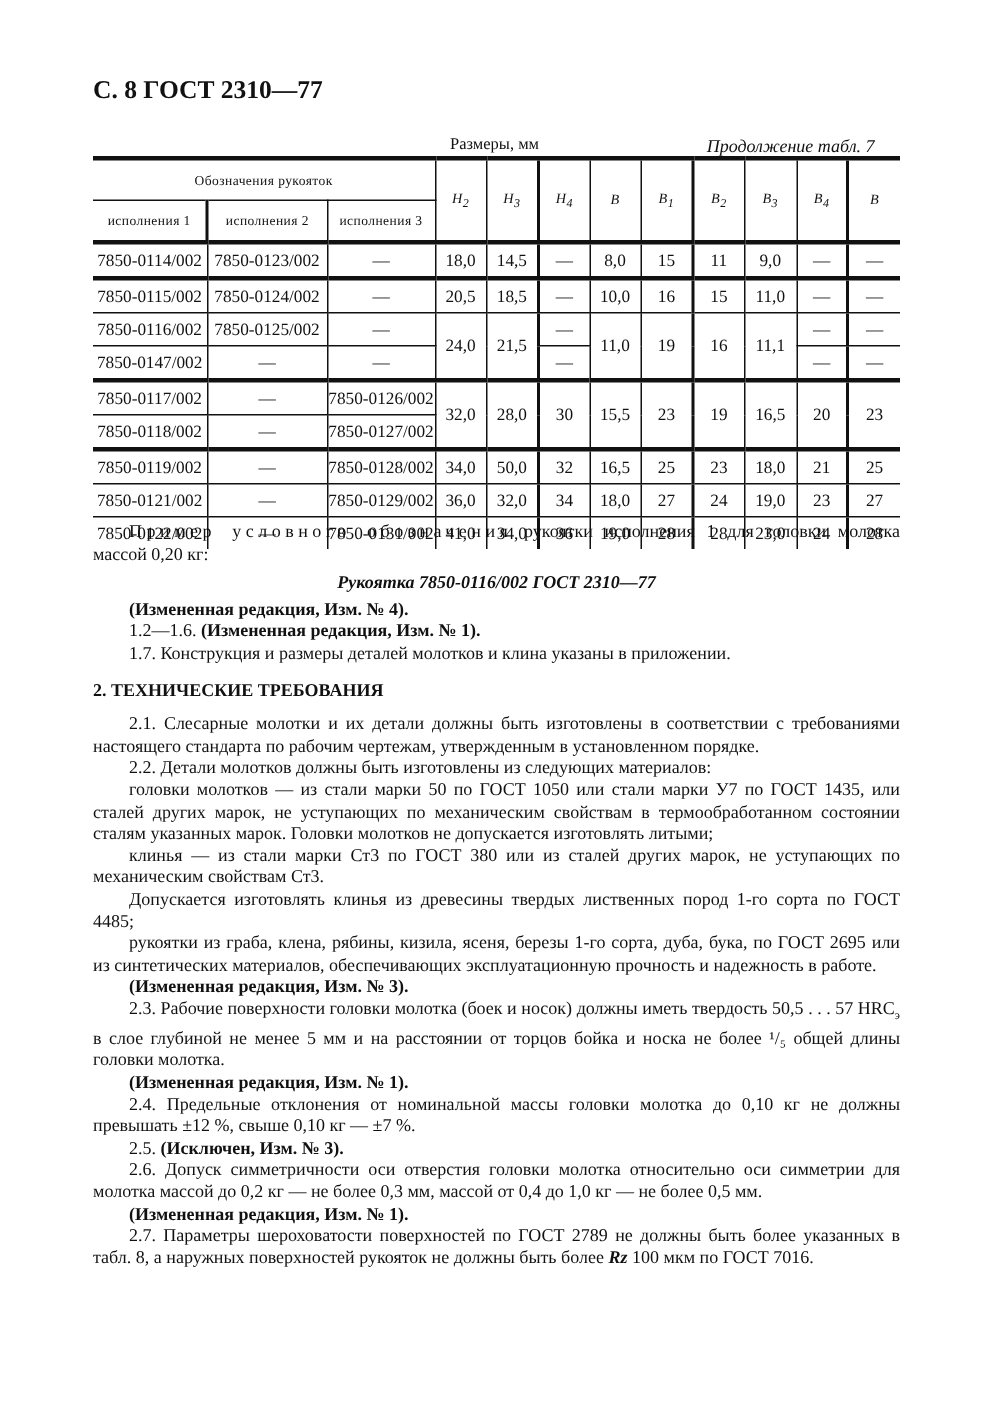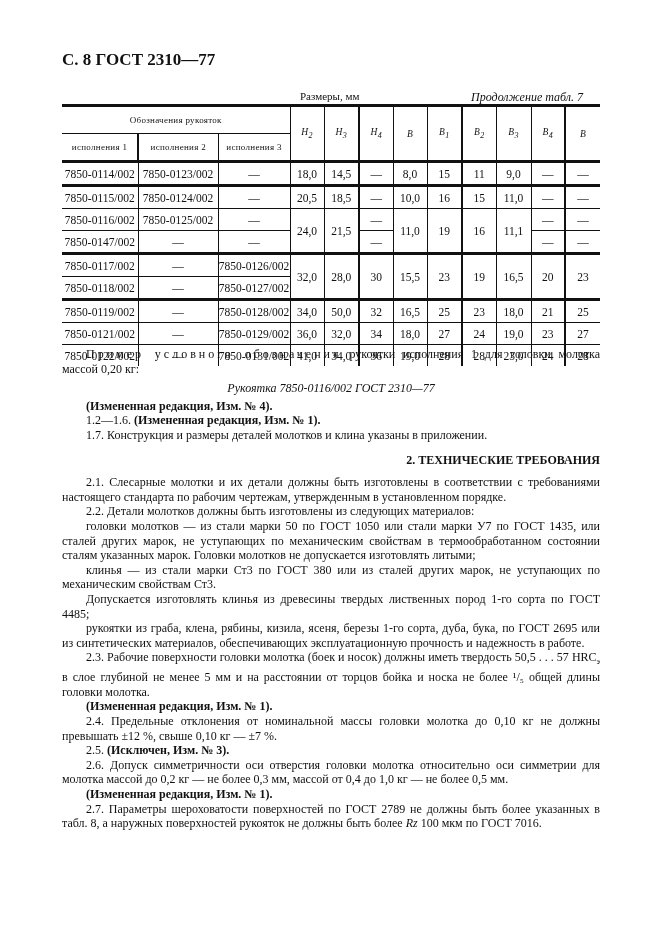--- a/index.html
+++ b/index.html
@@ -15,22 +15,22 @@
   .thk-b { border-bottom:3px solid #111 !important; }
   .thk-l { border-left:2px solid #111 !important; }
   table.t td:first-child, table.t th:first-child { border-left:none; }
   table.t td:last-child, table.t th:last-child { border-right:none; }
   .doc { position:absolute; left:62px; width:538px; font-size:12px; line-height:14.6px; text-align:justify; }
   .doc p { margin:0; }
   .ind { text-indent:24px; }
   .b { font-weight:bold; }
   .sp { letter-spacing:3px; }
   .ctr { text-align:center; }
-  .it { font-style:italic; }
-  .sec { font-weight:bold; text-align:right; margin:10px 0 8px 0 !important; }
+  .it { font-style:italic;font-weight:bold; }
+  .sec { font-weight:bold; text-align:left; margin:10px 0 8px 0 !important; }
   sub { font-size:8px; }
 </style>
 </head>
 <body>
 
 <div class="hdr">С. 8 ГОСТ 2310—77</div>
 <div class="cont">Продолжение табл. 7</div>
 <div class="sizes">Размеры, мм</div>
 
 <table class="t">
@@ -186,20 +186,21 @@
   <p class="ind b">(Измененная редакция, Изм. № 4).</p>
   <p class="ind"><span>1.2—1.6. </span><span class="b">(Измененная редакция, Изм. № 1).</span></p>
   <p class="ind">1.7. Конструкция и размеры деталей молотков и клина указаны в приложении.</p>
   <p class="sec">2. ТЕХНИЧЕСКИЕ ТРЕБОВАНИЯ</p>
   <p class="ind">2.1. Слесарные молотки и их детали должны быть изготовлены в соответствии с требованиями настоящего стандарта по рабочим чертежам, утвержденным в установленном порядке.</p>
   <p class="ind">2.2. Детали молотков должны быть изготовлены из следующих материалов:</p>
   <p class="ind">головки молотков — из стали марки 50 по ГОСТ 1050 или стали марки У7 по ГОСТ 1435, или сталей других марок, не уступающих по механическим свойствам в термообработанном состоянии сталям указанных марок. Головки молотков не допускается изготовлять литыми;</p>
   <p class="ind">клинья — из стали марки Ст3 по ГОСТ 380 или из сталей других марок, не уступающих по механическим свойствам Ст3.</p>
   <p class="ind">Допускается изготовлять клинья из древесины твердых лиственных пород 1-го сорта по ГОСТ 4485;</p>
   <p class="ind">рукоятки из граба, клена, рябины, кизила, ясеня, березы 1-го сорта, дуба, бука, по ГОСТ 2695 или из синтетических материалов, обеспечивающих эксплуатационную прочность и надежность в работе.</p>
+  <p class="ind b">(Измененная редакция, Изм. № 3).</p>
   <p class="ind"><span>2.3. Рабочие поверхности головки молотка (боек и носок) должны иметь твердость 50,5 . . . 57 HRC</span><sub>э</sub><span> в слое глубиной не менее 5 мм и на расстоянии от торцов бойка и носка не более ¹/₅ общей длины головки молотка.</span></p>
   <p class="ind b">(Измененная редакция, Изм. № 1).</p>
   <p class="ind">2.4. Предельные отклонения от номинальной массы головки молотка до 0,10 кг не должны превышать ±12 %, свыше 0,10 кг — ±7 %.</p>
   <p class="ind"><span>2.5. </span><span class="b">(Исключен, Изм. № 3).</span></p>
   <p class="ind">2.6. Допуск симметричности оси отверстия головки молотка относительно оси симметрии для молотка массой до 0,2 кг — не более 0,3 мм, массой от 0,4 до 1,0 кг — не более 0,5 мм.</p>
   <p class="ind b">(Измененная редакция, Изм. № 1).</p>
   <p class="ind"><span>2.7. Параметры шероховатости поверхностей по ГОСТ 2789 не должны быть более указанных в табл. 8, а наружных поверхностей рукояток не должны быть более </span><span class="it">Rz</span><span> 100 мкм по ГОСТ 7016.</span></p>
 </div>
 
 </body></html>

